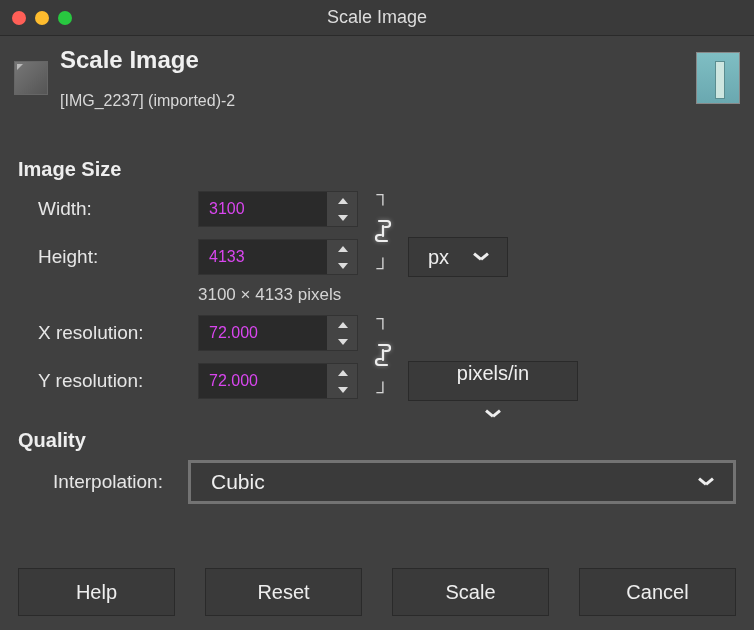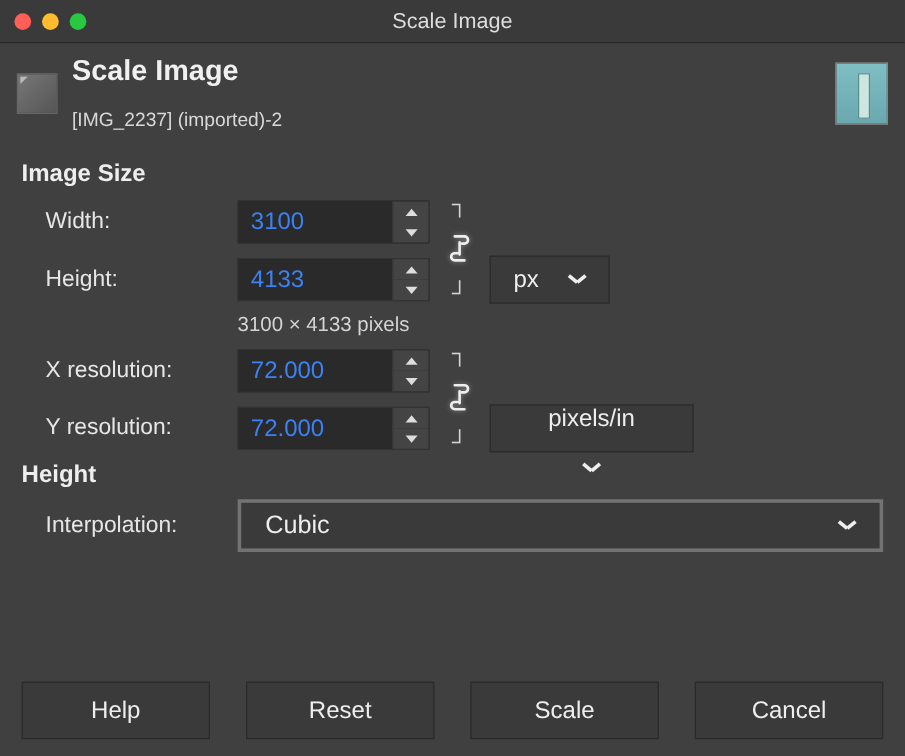--- a/index.html
+++ b/index.html
@@ -65,21 +65,21 @@
     position: relative;
   }
   .thumb::after{
     content:"";position:absolute;left:18px;top:8px;width:8px;height:36px;
     background:#cde6e0;border:1px solid #5a8d90;
   }
 
   .content { padding: 6px 18px 0 18px; }
   .section-head {
     font-size: 20px; font-weight: 600; color: #eee;
-    margin: 4px 0 8px 0;
+    margin: 28px 0 8px 0;
   }
 
   .row {
     display: grid;
     grid-template-columns: 160px 160px 50px 180px;
     align-items: center;
     column-gap: 0;
     margin: 8px 0 8px 20px;
     height: 40px;
   }
@@ -87,22 +87,22 @@
   .spin {
     display: flex;
     height: 36px;
     background: #2a2a2a;
     border: 1px solid #333;
   }
   .spin input {
     flex:1; min-width:0;
     background: #2a2a2a;
     border: none;
-    color: #3b82f6;
-    font-size: 20px;
+    color: #d946ef;
+    font-size: 16px;
     padding: 4px 10px;
     outline: none;
   }
   .spin .steppers {
     width: 30px;
     display:flex; flex-direction:column;
     border-left:1px solid #444;
   }
   .stepper {
     flex:1; display:flex;align-items:center;justify-content:center;
@@ -149,21 +149,22 @@
     margin-left: 180px;
     font-size: 17px;
     color: #d4d4d4;
     margin-bottom: 8px;
   }
 
   .interp-row{
     display:grid;
     grid-template-columns: 160px 1fr;
     align-items:center;
-    margin: 8px 0 8px 20px;
+    margin: 8px 0 8px 10px;
+    text-align: center;
   }
   .select-wide{
     height: 44px;
     background:#3a3a3a;border:3px solid #737373;
     display:flex;align-items:center;justify-content:space-between;
     padding:0 20px;font-size:21px;color:#eee;cursor:pointer;
   }
 
   .buttons{
     position:absolute;
@@ -294,21 +295,21 @@
           </div>
       </div>
     </div>
     <div></div>
     <div class="unit-btn wide">
       <span>pixels/in</span>
       <span class="chevron-pix"></span>
     </div>
   </div>
 
-  <div class="section-head">Height</div>
+  <div class="section-head">Quality</div>
 
   <div class="interp-row">
     <div class="label">Interpolation:</div>
     <div class="select-wide">
       <span>Cubic</span>
       <span class="chevron-pix"></span>
     </div>
   </div>
 
 </div>

